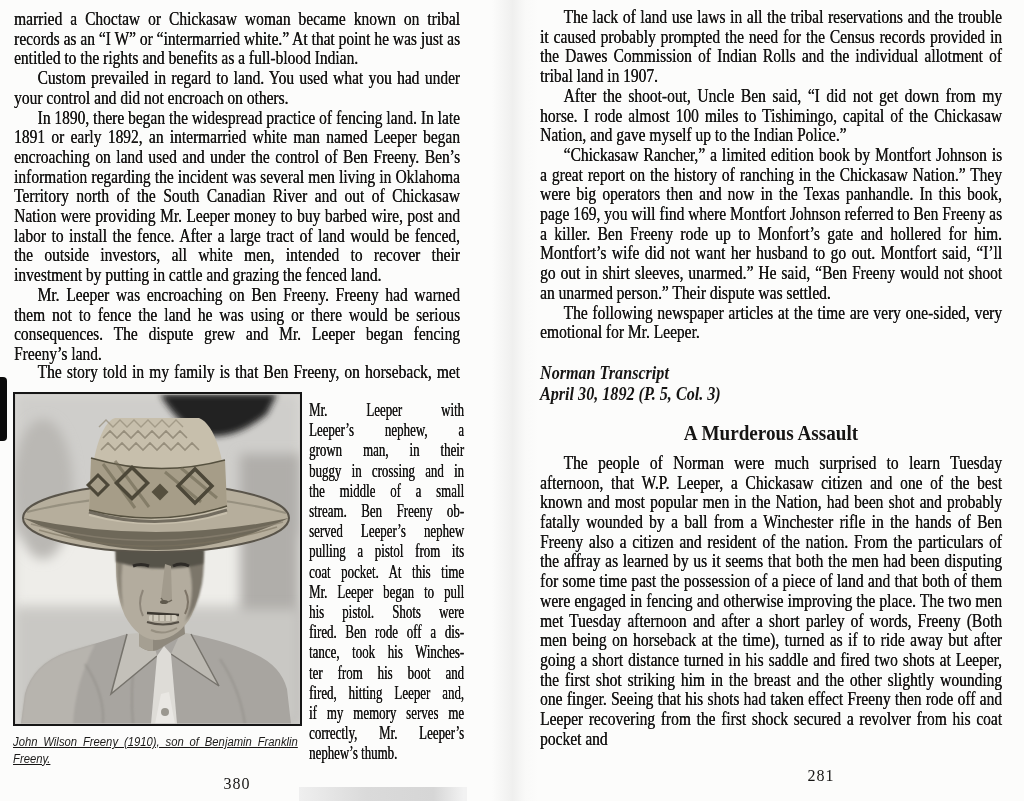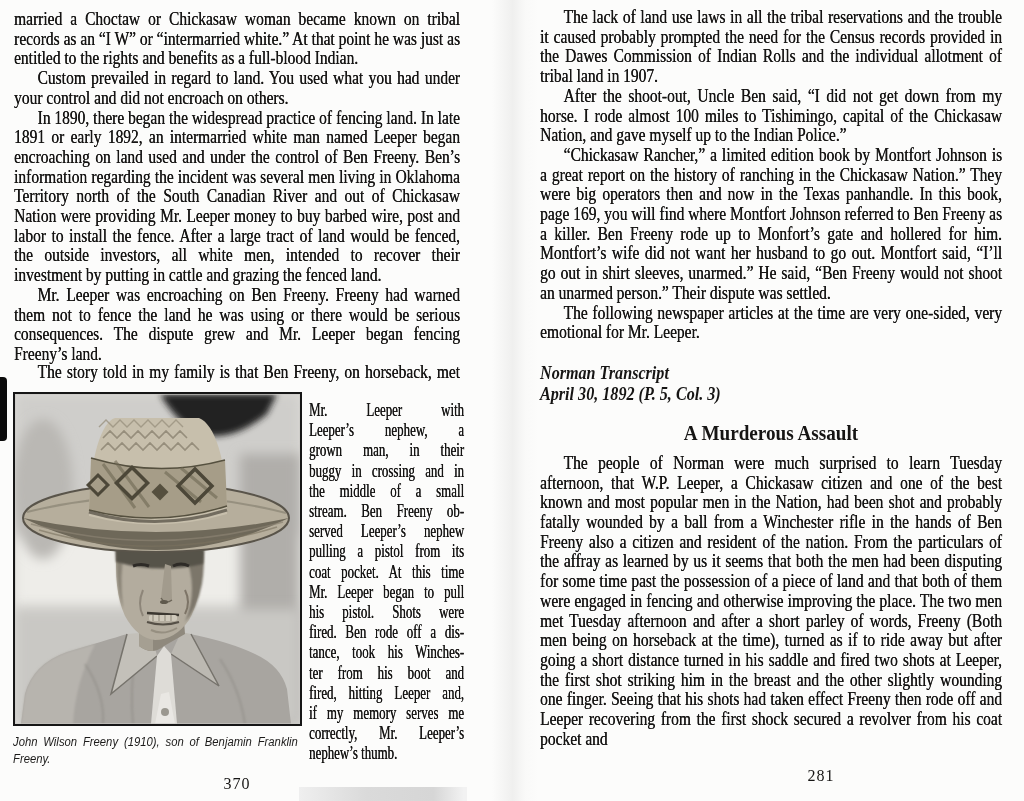--- a/index.html
+++ b/index.html
@@ -11,21 +11,21 @@
   .cond{transform-origin:0 0;}
   .body-left{width:512px;transform:scaleX(0.871);max-height:356px;overflow:hidden;}
   .body-right{width:530px;transform:scaleX(0.8717);}
   .para{margin:0;font-size:17.8px;line-height:19.7px;text-align:justify;
         text-shadow:0.25px 0 0 #161514;}
   .indent{text-indent:27px;}
   .noindent{text-indent:0;}
   .lead-line{position:absolute;left:0;top:353px;width:512px;transform:scaleX(0.871);
              transform-origin:0 0;text-align:justify;text-align-last:justify;}
   .photo-row{position:absolute;left:-1px;top:382px;display:flex;align-items:flex-start;}
-  .photo-cell{width:289px;flex:none;}
+  .photo-cell{width:289px;flex:none;text-decoration:underline;}
   .photo-frame{margin:0;border:2px solid #161616;width:285px;height:330px;background:#dcdbd7;}
   .photo-frame svg{display:block;}
   .caption{margin-top:8px;width:303px;transform:scaleX(0.94);transform-origin:0 0;
            font-family:"Liberation Sans","DejaVu Sans",sans-serif;font-style:italic;
            font-size:12px;line-height:16.5px;color:#1c1b1a;}
   .cap-just{text-align:justify;text-align-last:justify;}
   .column{flex:none;width:216px;margin-left:7px;padding-top:8px;
           transform:scaleX(0.718);transform-origin:0 0;}
   .col-line{font-size:18px;line-height:20.2px;text-align:justify;text-align-last:justify;
             white-space:nowrap;text-shadow:0.25px 0 0 #161514;}
@@ -153,21 +153,21 @@
       <div class="col-line">fired. Ben rode off a dis-</div>
       <div class="col-line">tance, took his Winches-</div>
       <div class="col-line">ter from his boot and</div>
       <div class="col-line">fired, hitting Leeper and,</div>
       <div class="col-line">if my memory serves me</div>
       <div class="col-line">correctly, Mr. Leeper’s</div>
       <div class="col-line last">nephew’s thumb.</div>
     </div>
   </div>
 
-  <div class="pageno pageno-left">370</div>
+  <div class="pageno pageno-left">380</div>
 </section>
 
 <section class="page page-right">
   <div class="cond body-right">
     <p class="para indent">The lack of land use laws in all the tribal reservations and the trouble it caused probably prompted the need for the Census records provided in the Dawes Commission of Indian Rolls and the individual allotment of tribal land in 1907.</p>
     <p class="para indent">After the shoot-out, Uncle Ben said, “I did not get down from my horse. I rode almost 100 miles to Tishimingo, capital of the Chickasaw Nation, and gave myself up to the Indian Police.”</p>
     <p class="para indent">“Chickasaw Rancher,” a limited edition book by Montfort Johnson is a great report on the history of ranching in the Chickasaw Nation.” They were big operators then and now in the Texas panhandle. In this book, page 169, you will find where Montfort Johnson referred to Ben Freeny as a killer. Ben Freeny rode up to Monfort’s gate and hollered for him. Montfort’s wife did not want her husband to go out. Montfort said, “I’ll go out in shirt sleeves, unarmed.” He said, “Ben Freeny would not shoot an unarmed person.” Their dispute was settled.</p>
     <p class="para indent">The following newspaper articles at the time are very one-sided, very emotional for Mr. Leeper.</p>
 
     <div class="citation">

